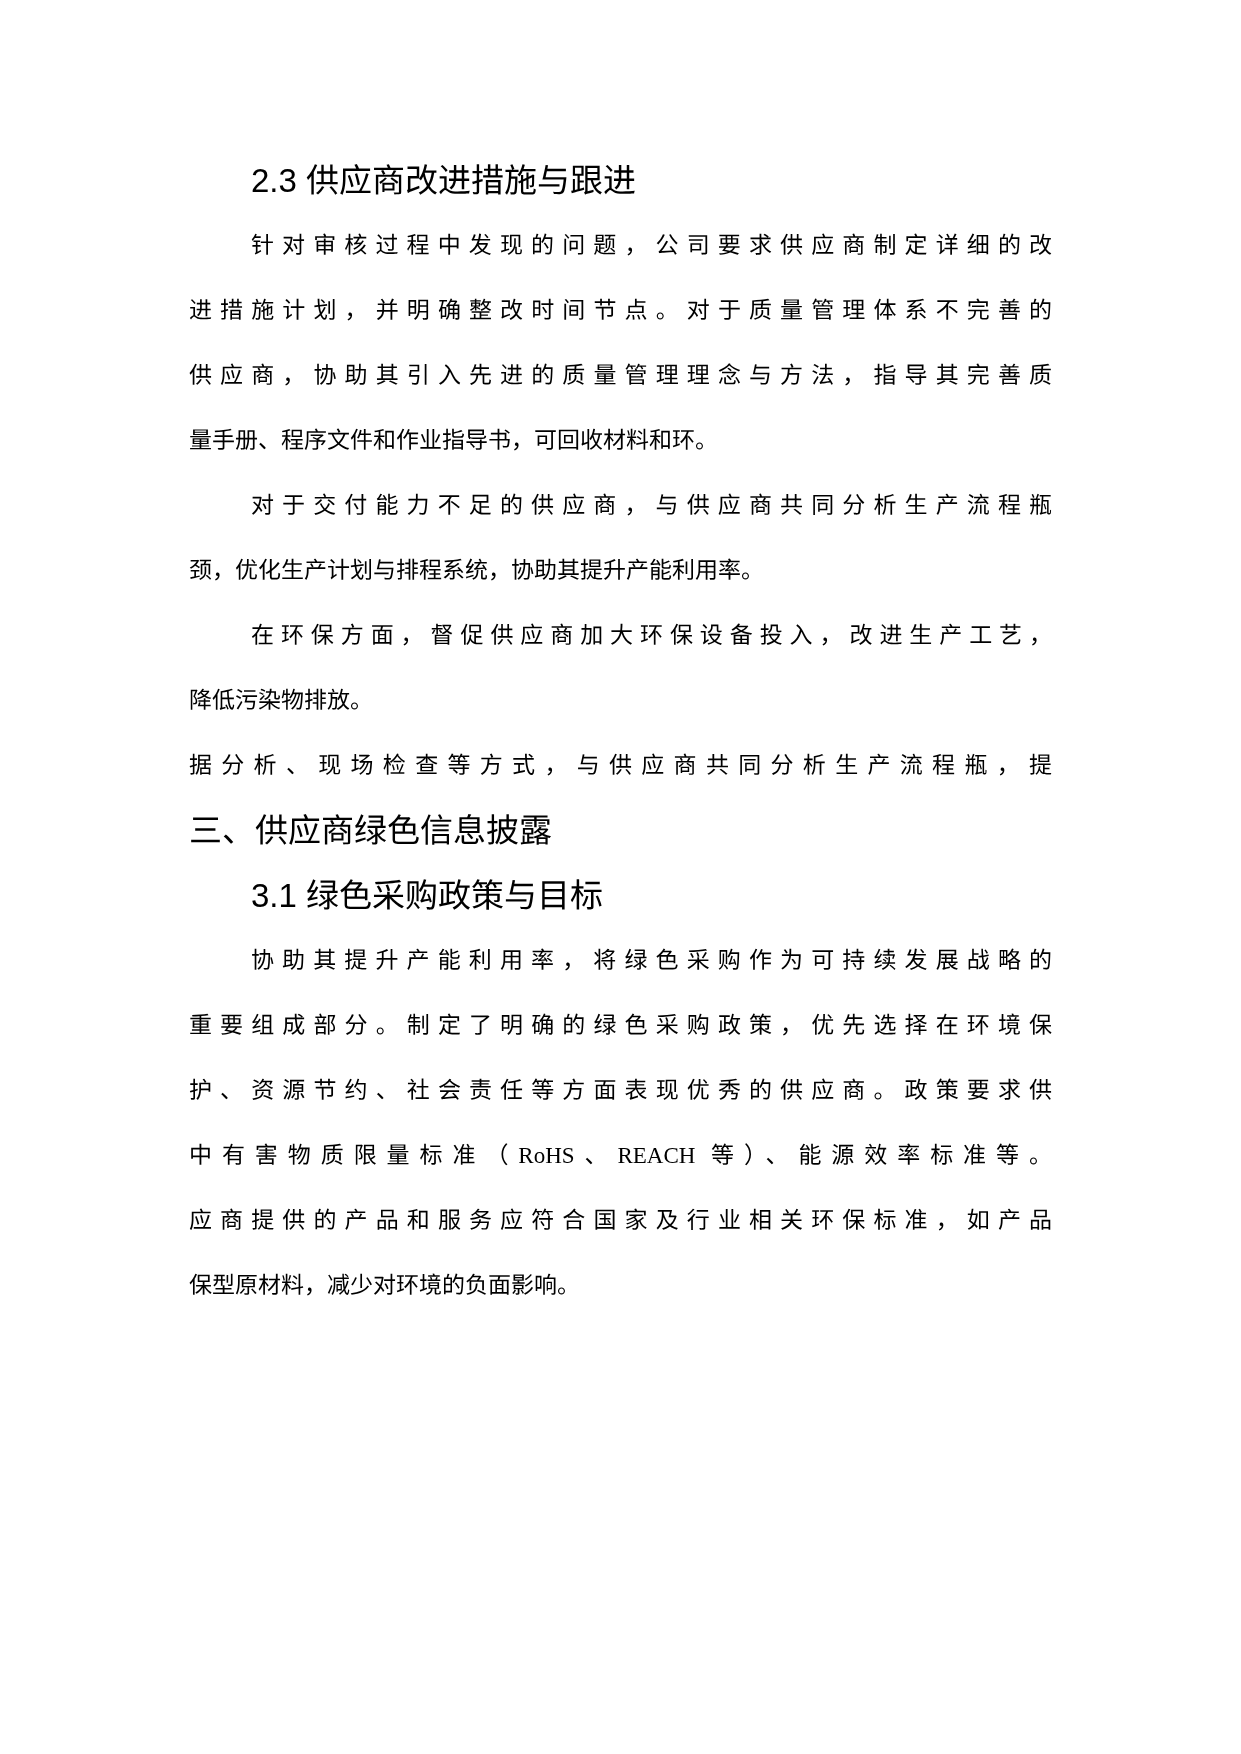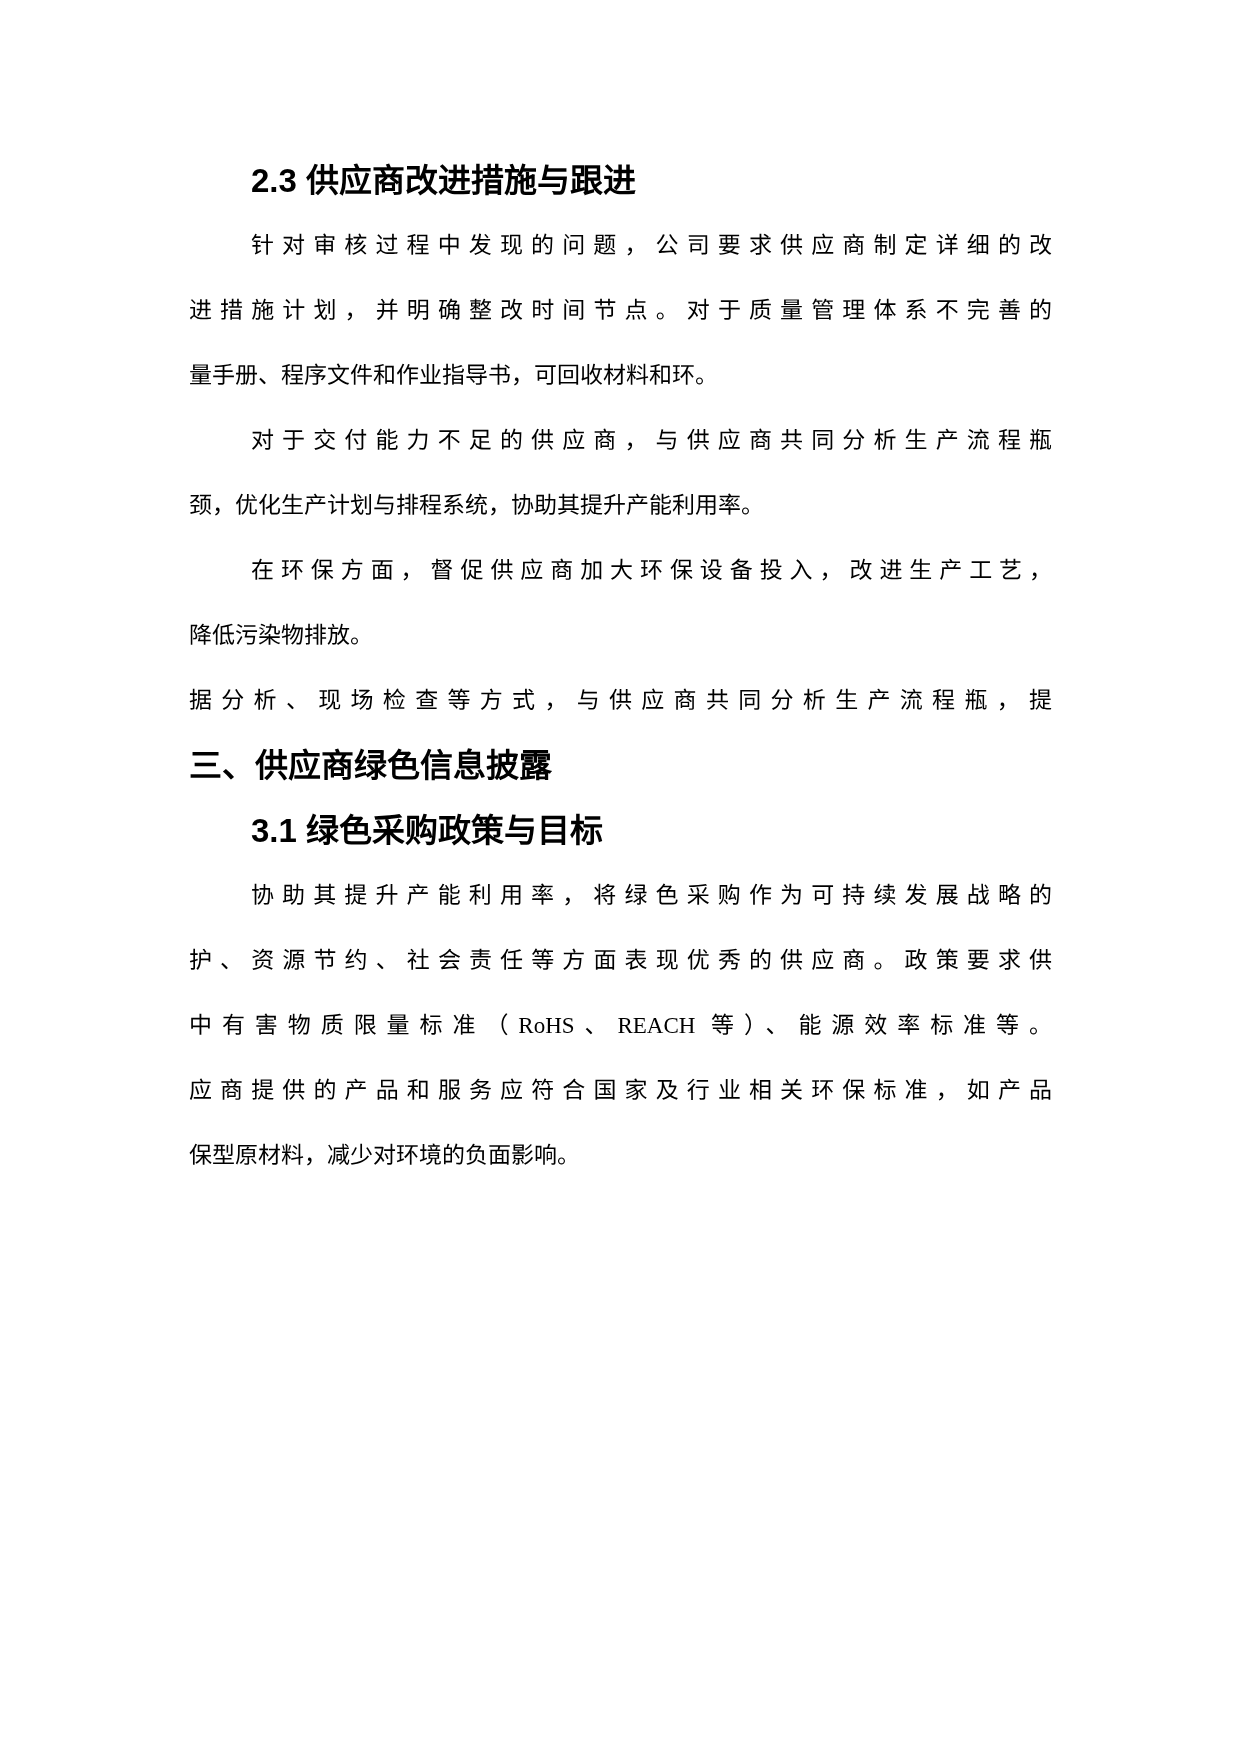--- a/index.html
+++ b/index.html
@@ -32,45 +32,47 @@
     text-align-last: justify;
     text-justify: inter-character;
   }
   
   .ind {
     text-indent: 62px;
   }
   
   .h {
     font-family: "Liberation Sans", "DejaVu Sans", sans-serif;
-    font-weight: bold;
+    font-weight: normal;
     font-size: 33px;
   }
 </style>
 </head>
 <body>
 
 <div class="page">
 
   <div class="line h ind">2.3 供应商改进措施与跟进</div>
 
   <div class="line ind just">针对审核过程中发现的问题，公司要求供应商制定详细的改</div>
   <div class="line just">进措施计划，并明确整改时间节点。对于质量管理体系不完善的</div>
+  <div class="line just">供应商，协助其引入先进的质量管理理念与方法，指导其完善质</div>
   <div class="line">量手册、程序文件和作业指导书，可回收材料和环。</div>
 
   <div class="line ind just">对于交付能力不足的供应商，与供应商共同分析生产流程瓶</div>
   <div class="line">颈，优化生产计划与排程系统，协助其提升产能利用率。</div>
 
   <div class="line ind just">在环保方面，督促供应商加大环保设备投入，改进生产工艺，</div>
   <div class="line">降低污染物排放。</div>
 
   <div class="line just">据分析、现场检查等方式，与供应商共同分析生产流程瓶，提</div>
 
   <div class="line h">三、供应商绿色信息披露</div>
   <div class="line h ind">3.1 绿色采购政策与目标</div>
 
   <div class="line ind just">协助其提升产能利用率，将绿色采购作为可持续发展战略的</div>
+  <div class="line just">重要组成部分。制定了明确的绿色采购政策，优先选择在环境保</div>
   <div class="line just">护、资源节约、社会责任等方面表现优秀的供应商。政策要求供</div>
   <div class="line just">中有害物质限量标准（RoHS、REACH 等）、能源效率标准等。</div>
   <div class="line just">应商提供的产品和服务应符合国家及行业相关环保标准，如产品</div>
   <div class="line">保型原材料，减少对环境的负面影响。</div>
 
 </div>
 
 </body></html>

